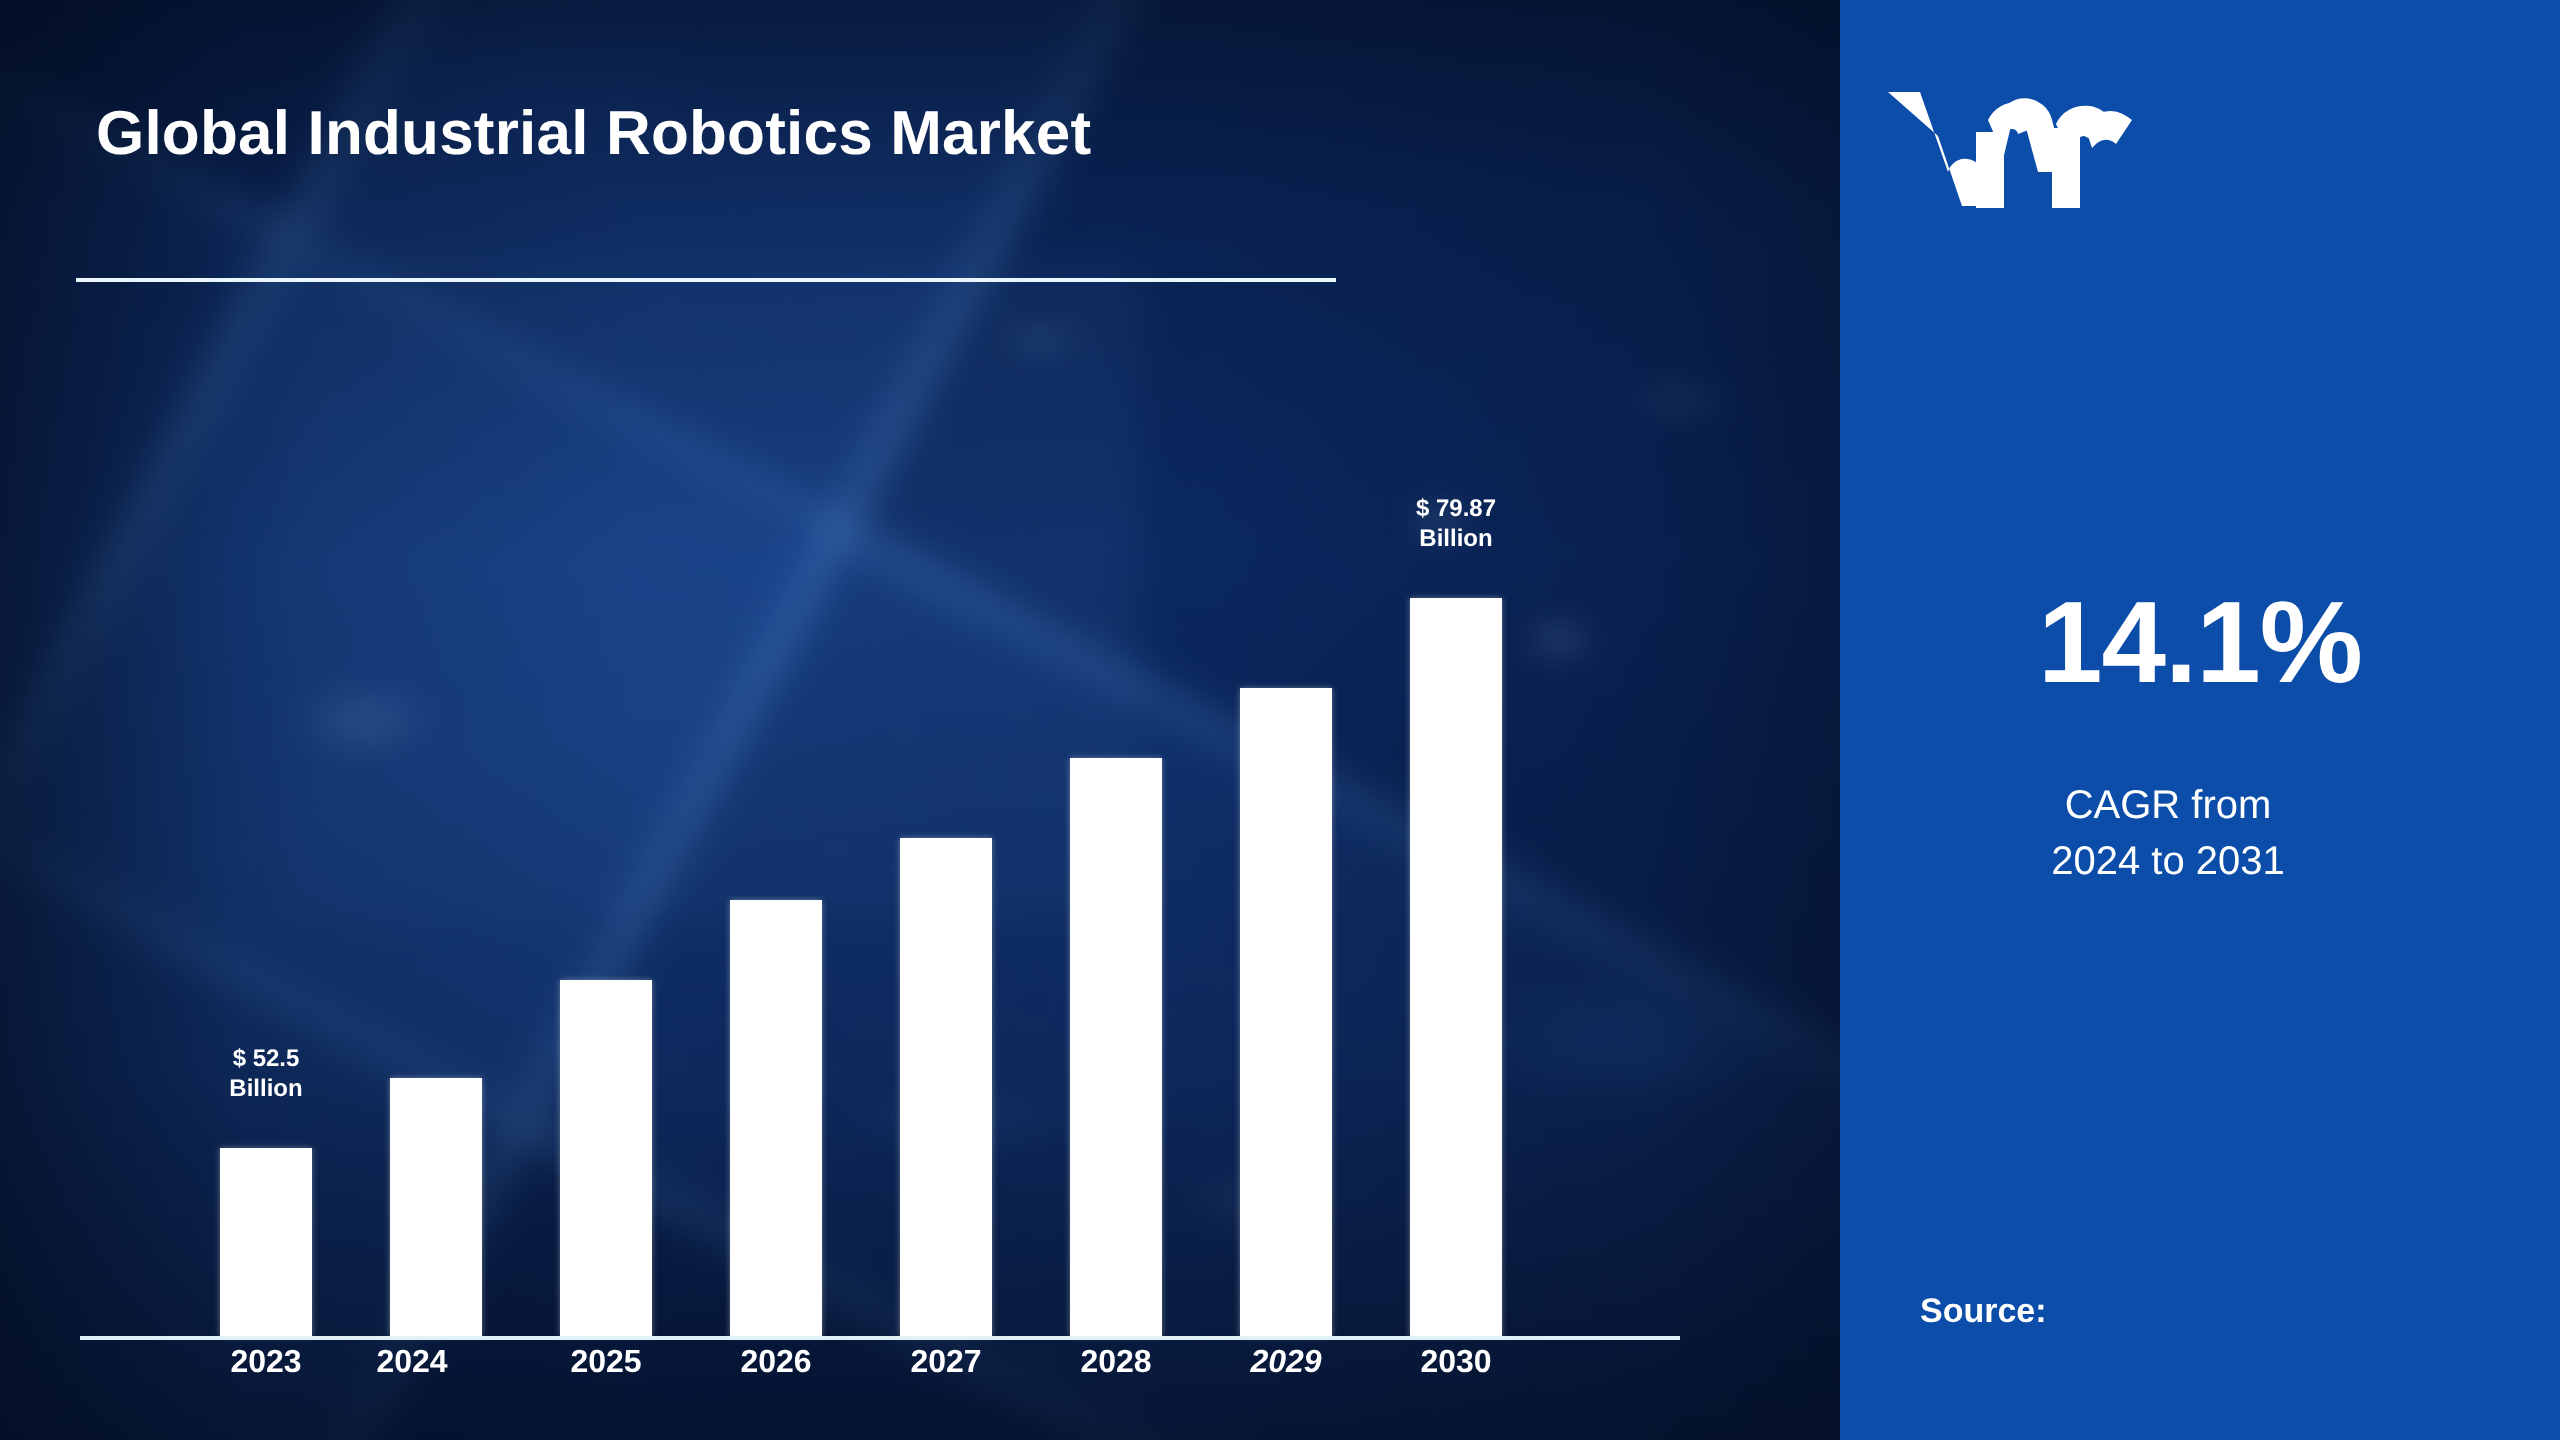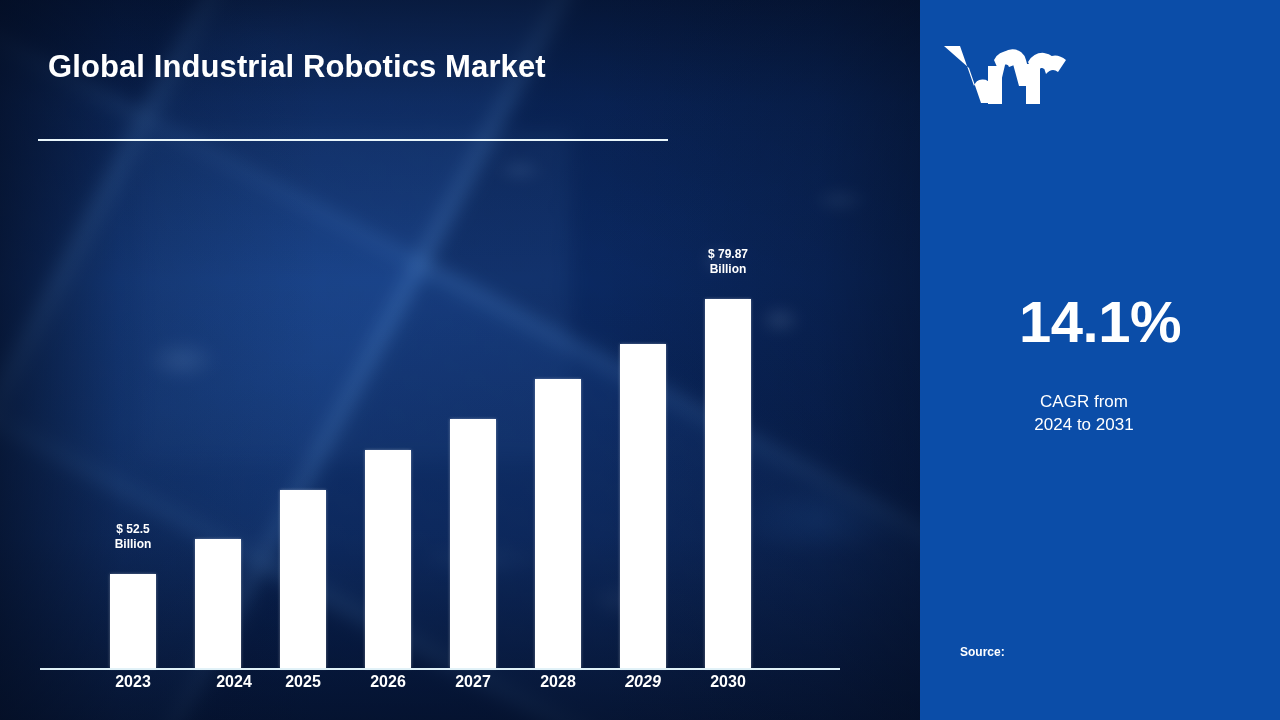--- a/index.html
+++ b/index.html
@@ -170,30 +170,30 @@
     font-weight: bold;
     color: #ffffff;
     letter-spacing: -0.5px;
     line-height: 1;
   }
   #cagr-caption {
     position: absolute;
     left: 0; top: 390px;
     width: 328px;
     text-align: center;
-    font-size: 17px;
+    font-size: 20px;
     color: #ffffff;
     line-height: 1.38;
   }
 
   #source-block {
     position: absolute;
     left: 40px; top: 644px;
     width: 310px;
-    font-size: 12px;
+    font-size: 17px;
     font-weight: bold;
     color: #ffffff;
     line-height: 1.42;
   }
   #source-url { white-space: nowrap; }
 </style>
 </head>
 <body>
 
 <div id="stage">
@@ -207,21 +207,21 @@
 
     <div id="chart-title">Global Industrial Robotics Market</div>
     <div id="title-rule"></div>
 
     <div id="plot">
       <div id="axis-line"></div>
 
     <div class="bar" style="left: 110px; top: 574px; height: 94px;"></div>
         <div class="x-tick" style="left: 93px;">2023</div>
         <div class="bar" style="left: 195px; top: 539px; height: 129px;"></div>
-        <div class="x-tick" style="left: 194px;">2024</div>
+        <div class="x-tick" style="left: 166px;">2024</div>
         <div class="bar" style="left: 280px; top: 490px; height: 178px;"></div>
         <div class="x-tick" style="left: 263px;">2025</div>
         <div class="bar" style="left: 365px; top: 450px; height: 218px;"></div>
         <div class="x-tick" style="left: 348px;">2026</div>
         <div class="bar" style="left: 450px; top: 419px; height: 249px;"></div>
         <div class="x-tick" style="left: 433px;">2027</div>
         <div class="bar" style="left: 535px; top: 379px; height: 289px;"></div>
         <div class="x-tick" style="left: 518px;">2028</div>
         <div class="bar" style="left: 620px; top: 344px; height: 324px;"></div>
         <div class="x-tick" style="left: 603px; font-style: italic;">2029</div>

